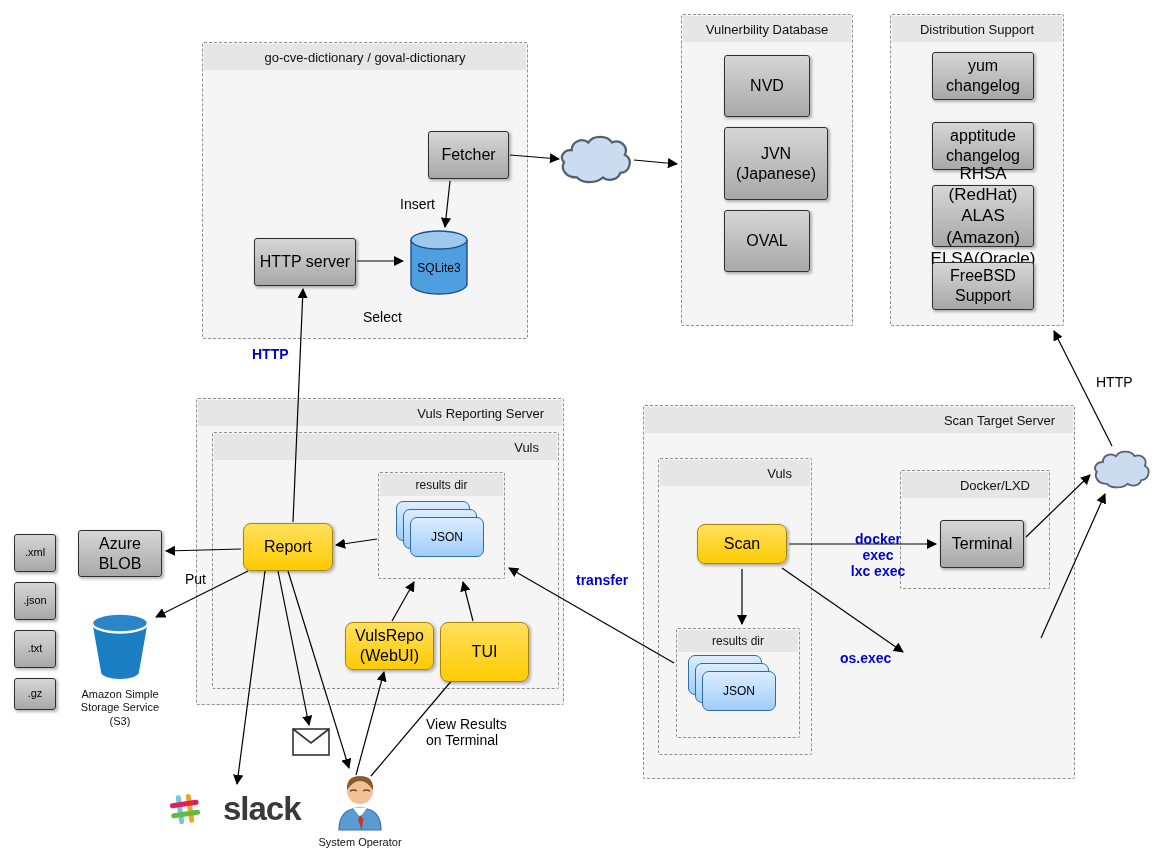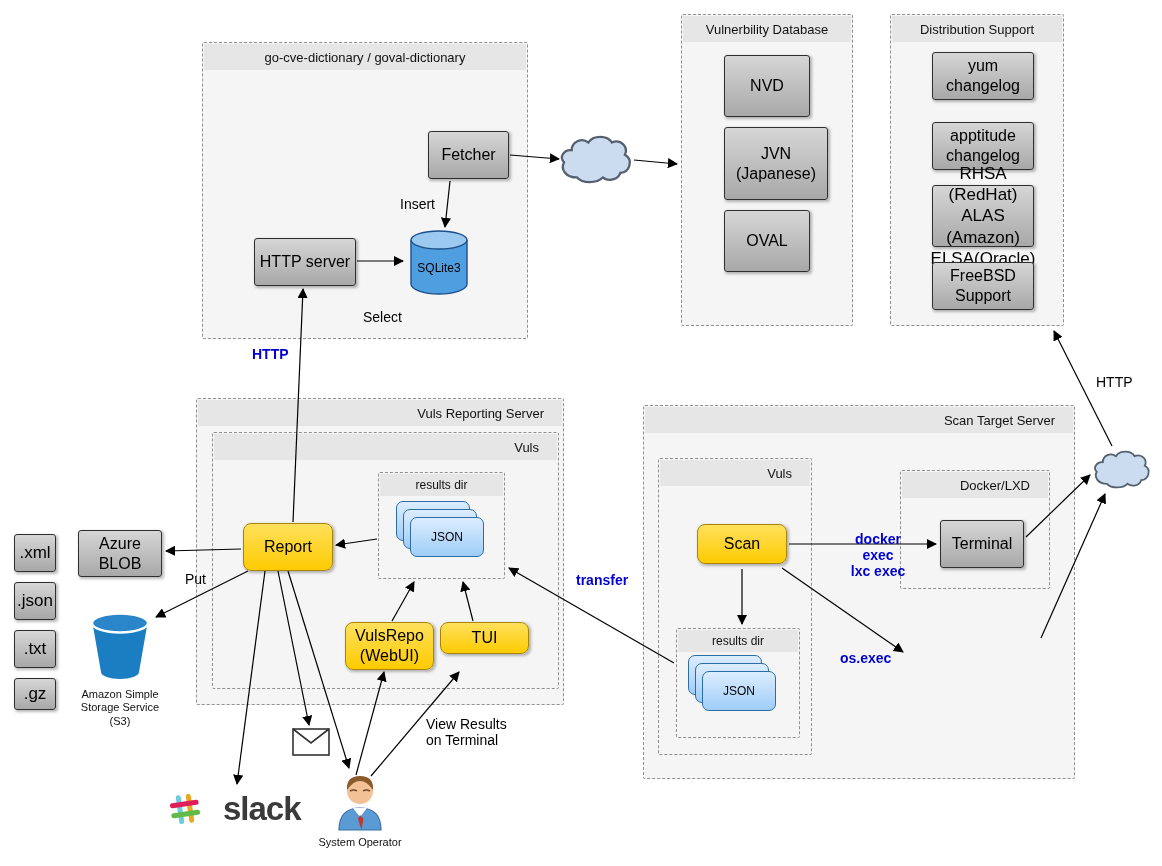--- a/index.html
+++ b/index.html
@@ -24,21 +24,21 @@
     border:1px solid #3c3c3c;box-sizing:border-box;z-index:6;
   }
   .gray{
     background:linear-gradient(#d6d6d6,#a8a8a8);border-color:#2f2f2f;border-radius:3px;
     box-shadow:1.5px 1.5px 3px rgba(0,0,0,.28);
   }
   .yellow{
     background:linear-gradient(#ffe05c,#fdcb02);border-color:#a8850a;border-radius:8px;
     box-shadow:1.5px 1.5px 3px rgba(0,0,0,.28);
   }
-  .filebox{font-size:17px;}
+  .filebox{font-size:11px;}
   .json-stack{position:absolute;z-index:6;}
   .json-card{
     position:absolute;width:74px;height:40px;border:1.5px solid #2e6da4;border-radius:7px;
     background:linear-gradient(#dcedff,#9fcdf8);box-sizing:border-box;
     display:flex;align-items:center;justify-content:center;font-size:12px;
   }
   .edges{position:absolute;left:0;top:0;z-index:4;pointer-events:none;}
   .edge-label{
     position:absolute;font-size:14px;line-height:1.15;color:#000;white-space:pre-line;z-index:8;
   }
@@ -149,21 +149,21 @@
   <div class="node gray" style="left:932px;top:122px;width:102px;height:48px;">apptitude
 changelog</div>
   <div class="node gray" style="left:932px;top:185px;width:102px;height:62px;font-size:17px;">RHSA (RedHat)
 ALAS (Amazon)
 ELSA(Oracle)</div>
   <div class="node gray" style="left:932px;top:262px;width:102px;height:48px;">FreeBSD Support</div>
 
   <div class="node yellow" style="left:243px;top:523px;width:90px;height:48px;">Report</div>
   <div class="node yellow" style="left:345px;top:622px;width:89px;height:48px;">VulsRepo
 (WebUI)</div>
-  <div class="node yellow" style="left:440px;top:622px;width:89px;height:32px;">TUI</div>
+  <div class="node yellow" style="left:440px;top:622px;width:89px;height:60px;">TUI</div>
   <div class="node yellow" style="left:697px;top:524px;width:90px;height:40px;">Scan</div>
 
   <div class="node gray" style="left:940px;top:520px;width:84px;height:48px;">Terminal</div>
 
   <div class="node gray" style="left:78px;top:530px;width:84px;height:47px;">Azure
 BLOB</div>
 
   <div class="node gray filebox" style="left:14px;top:534px;width:42px;height:38px;">.xml</div>
   <div class="node gray filebox" style="left:14px;top:582px;width:42px;height:38px;">.json</div>
   <div class="node gray filebox" style="left:14px;top:630px;width:42px;height:38px;">.txt</div>

